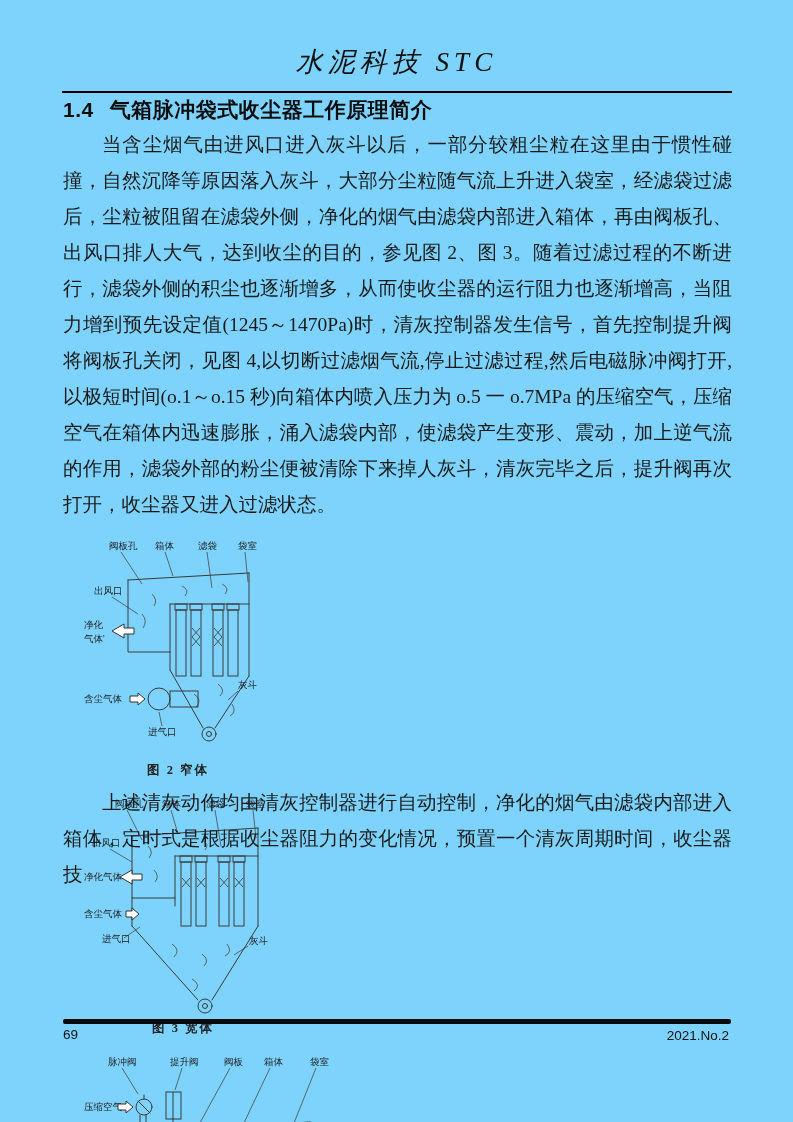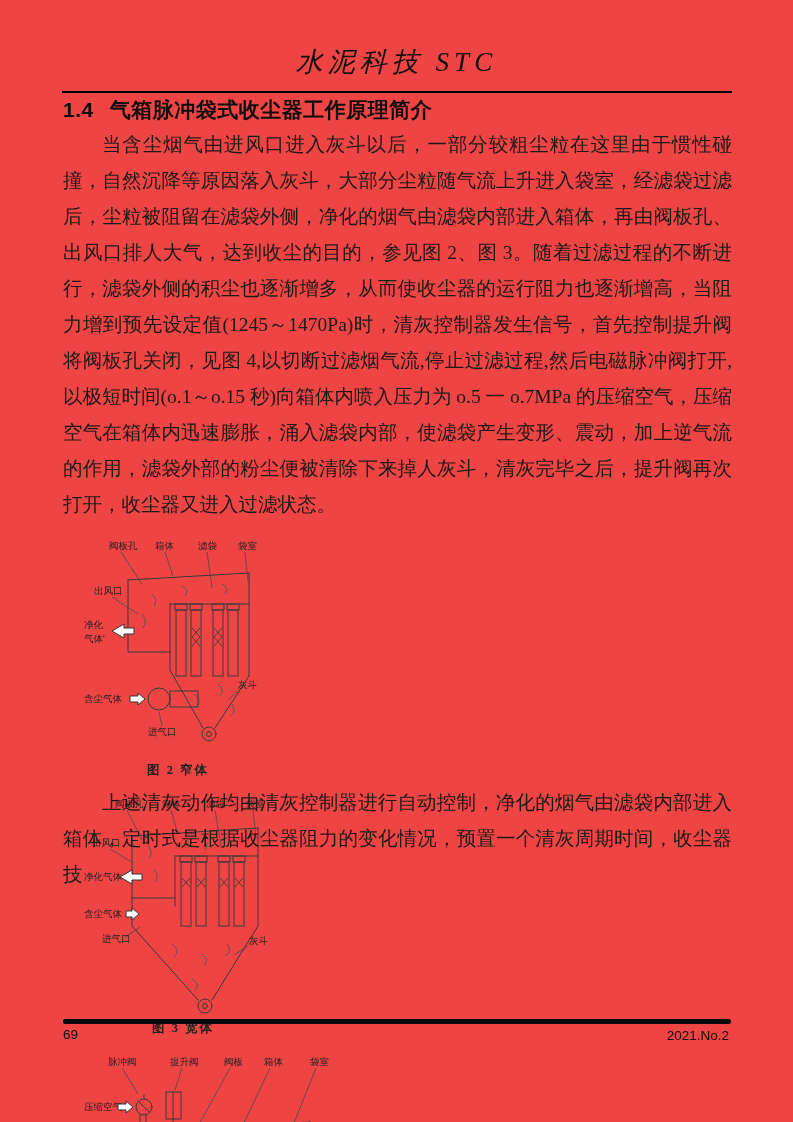--- a/index.html
+++ b/index.html
@@ -1,17 +1,17 @@
 <!DOCTYPE html>
 <html><head>
 <meta charset="utf-8">
 <style>
   html,body{margin:0;padding:0;background:#fff;}
   .page{
-    position:relative;width:793px;height:1122px;background:#ef4444;
+    position:relative;width:793px;height:1122px;background:#7dd3fc;
     font-family:"Liberation Serif","DejaVu Serif",serif;color:#161616;overflow:hidden;
   }
   .journal-title{
     position:absolute;top:44px;left:0;width:100%;text-align:center;
     font-size:27px;font-style:italic;letter-spacing:5px;color:#101010;
     font-family:"Liberation Serif","DejaVu Serif",serif;
   }
   .header-rule{position:absolute;top:91px;left:62px;width:670px;height:2px;background:#000;}
   .section-heading{
     position:absolute;top:96px;left:63px;width:669px;

